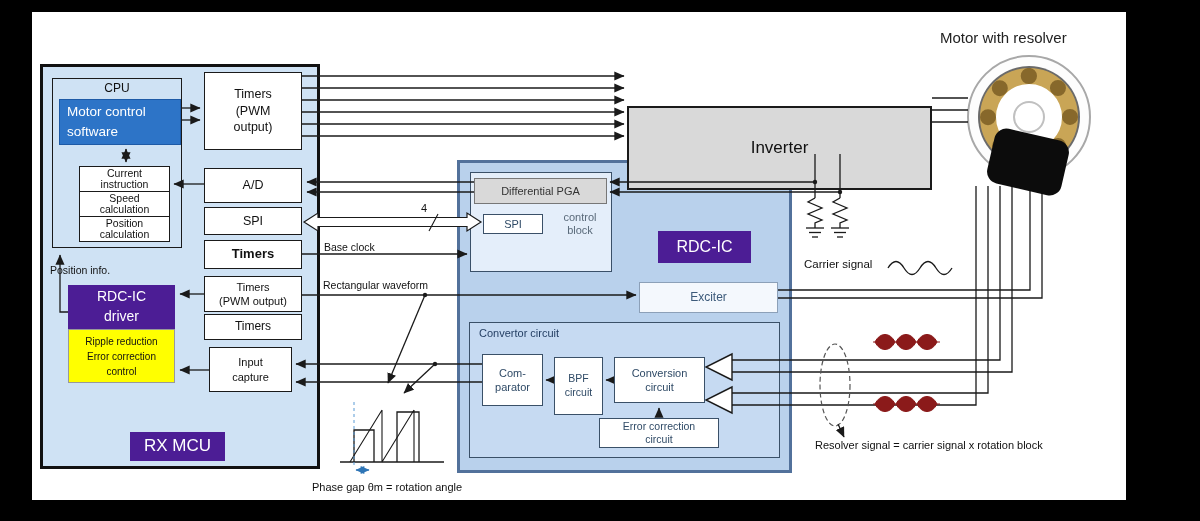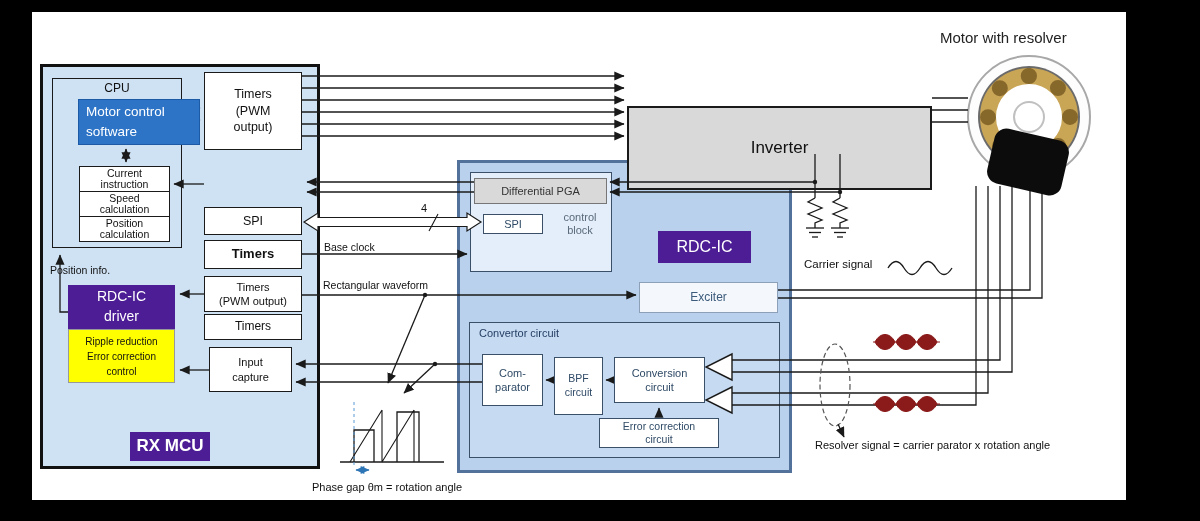--- a/index.html
+++ b/index.html
@@ -186,45 +186,46 @@
       <path d="M322,390 V456" stroke="#5b9bd5" stroke-width="1" stroke-dasharray="3,3" fill="none"></path>
       <path d="M324,458 H337" stroke="#2e75b6" stroke-width="1.3" fill="none" marker-start="url(#ahb)" marker-end="url(#ahb)"></path>
     </g>
   </svg>
 
   <div class="blk" style="left:958px;top:122px;width:76px;height:56px;background:#0c0c0c;border-radius:12px;transform:rotate(13deg);"></div>
 
   <div class="box" style="left:20px;top:66px;width:130px;height:170px;background:transparent;"></div>
   <div class="lbl" style="left:20px;top:69px;width:130px;text-align:center;font-size:12px;">CPU</div>
 
-  <div class="box" style="left:27px;top:87px;width:122px;height:46px;background:#2d74c7;border:1px solid #1d5aa6;justify-content:flex-start;text-align:left;padding-left:7px;margin-left:19px;">
+  <div class="box" style="left:27px;top:87px;width:122px;height:46px;background:#2d74c7;border:1px solid #1d5aa6;justify-content:flex-start;text-align:left;padding-left:7px;">
     <span style="color:#fff;font-size:13.5px;line-height:1.45;white-space:pre-line;">Motor control
 software</span>
   </div>
 
   <div class="box" style="left:47px;top:154px;width:91px;height:26px;font-size:10.5px;line-height:1.08;">Current
 instruction</div>
   <div class="box" style="left:47px;top:179px;width:91px;height:26px;font-size:10.5px;line-height:1.08;">Speed
 calculation</div>
   <div class="box" style="left:47px;top:204px;width:91px;height:26px;font-size:10.5px;line-height:1.08;">Position
 calculation</div>
 
   <div class="lbl" style="left:18px;top:252px;font-size:10.5px;">Position info.</div>
 
   <div class="box red" style="left:36px;top:273px;width:107px;height:44px;font-size:14px;line-height:1.4;">RDC-IC
 driver</div>
   <div class="box" style="left:36px;top:317px;width:107px;height:54px;background:#ffff00;border:1px solid #999;font-size:10px;line-height:1.5;">Ripple reduction
 Error correction
 control</div>
 
-  <div class="box red" style="left:98px;top:420px;width:80px;height:29px;font-size:17px;font-weight:bold;">RX MCU</div>
+  <div class="box red" style="left:98px;top:420px;width:95px;height:29px;font-size:17px;">RX MCU</div>
 
   <div class="box" style="left:172px;top:60px;width:98px;height:78px;font-size:12.5px;line-height:1.35;">Timers
 (PWM
 output)</div>
+  <div class="box" style="left:172px;top:156px;width:98px;height:35px;font-size:12.5px;">A/D</div>
   <div class="box" style="left:172px;top:195px;width:98px;height:28px;font-size:12.5px;">SPI</div>
   <div class="box" style="left:172px;top:228px;width:98px;height:29px;font-size:13px;font-weight:bold;">Timers</div>
   <div class="box" style="left:172px;top:264px;width:98px;height:36px;font-size:11px;line-height:1.3;">Timers
 (PWM output)</div>
   <div class="box" style="left:172px;top:302px;width:98px;height:26px;font-size:12px;">Timers</div>
   <div class="box" style="left:442px;top:166px;width:133px;height:26px;background:#d9d9d9;border:1px solid #777;font-size:11px;color:#333;">Differential PGA</div>
 
   <div class="box" style="left:177px;top:335px;width:83px;height:45px;font-size:11px;line-height:1.3;">Input
 capture</div>
   <div class="box" style="left:451px;top:202px;width:60px;height:20px;border:1px solid #3a5068;font-size:11px;color:#2f4a66;">SPI</div>
@@ -245,16 +246,16 @@
 circuit</div>
   <div class="box" style="left:567px;top:406px;width:120px;height:30px;border:1.2px solid #3a5068;font-size:10.5px;line-height:1.25;color:#2f4a66;">Error correction
 circuit</div>
 
   <div class="lbl" style="left:908px;top:17px;font-size:15px;color:#222;">Motor with resolver</div>
 
   <div class="lbl" style="left:389px;top:190px;font-size:11px;">4</div>
   <div class="lbl" style="left:292px;top:229px;font-size:10.5px;">Base clock</div>
   <div class="lbl" style="left:291px;top:267px;font-size:10.5px;">Rectangular waveform</div>
   <div class="lbl" style="left:772px;top:246px;font-size:11.5px;">Carrier signal</div>
-  <div class="lbl" style="left:783px;top:427px;font-size:11px;">Resolver signal = carrier parator x rotation angle</div>
+  <div class="lbl" style="left:783px;top:427px;font-size:11px;">Resolver signal = carrier signal x rotation block</div>
   <div class="lbl" style="left:280px;top:469px;font-size:11px;">Phase gap θm = rotation angle</div>
 
 </div>
 
 </body></html>

